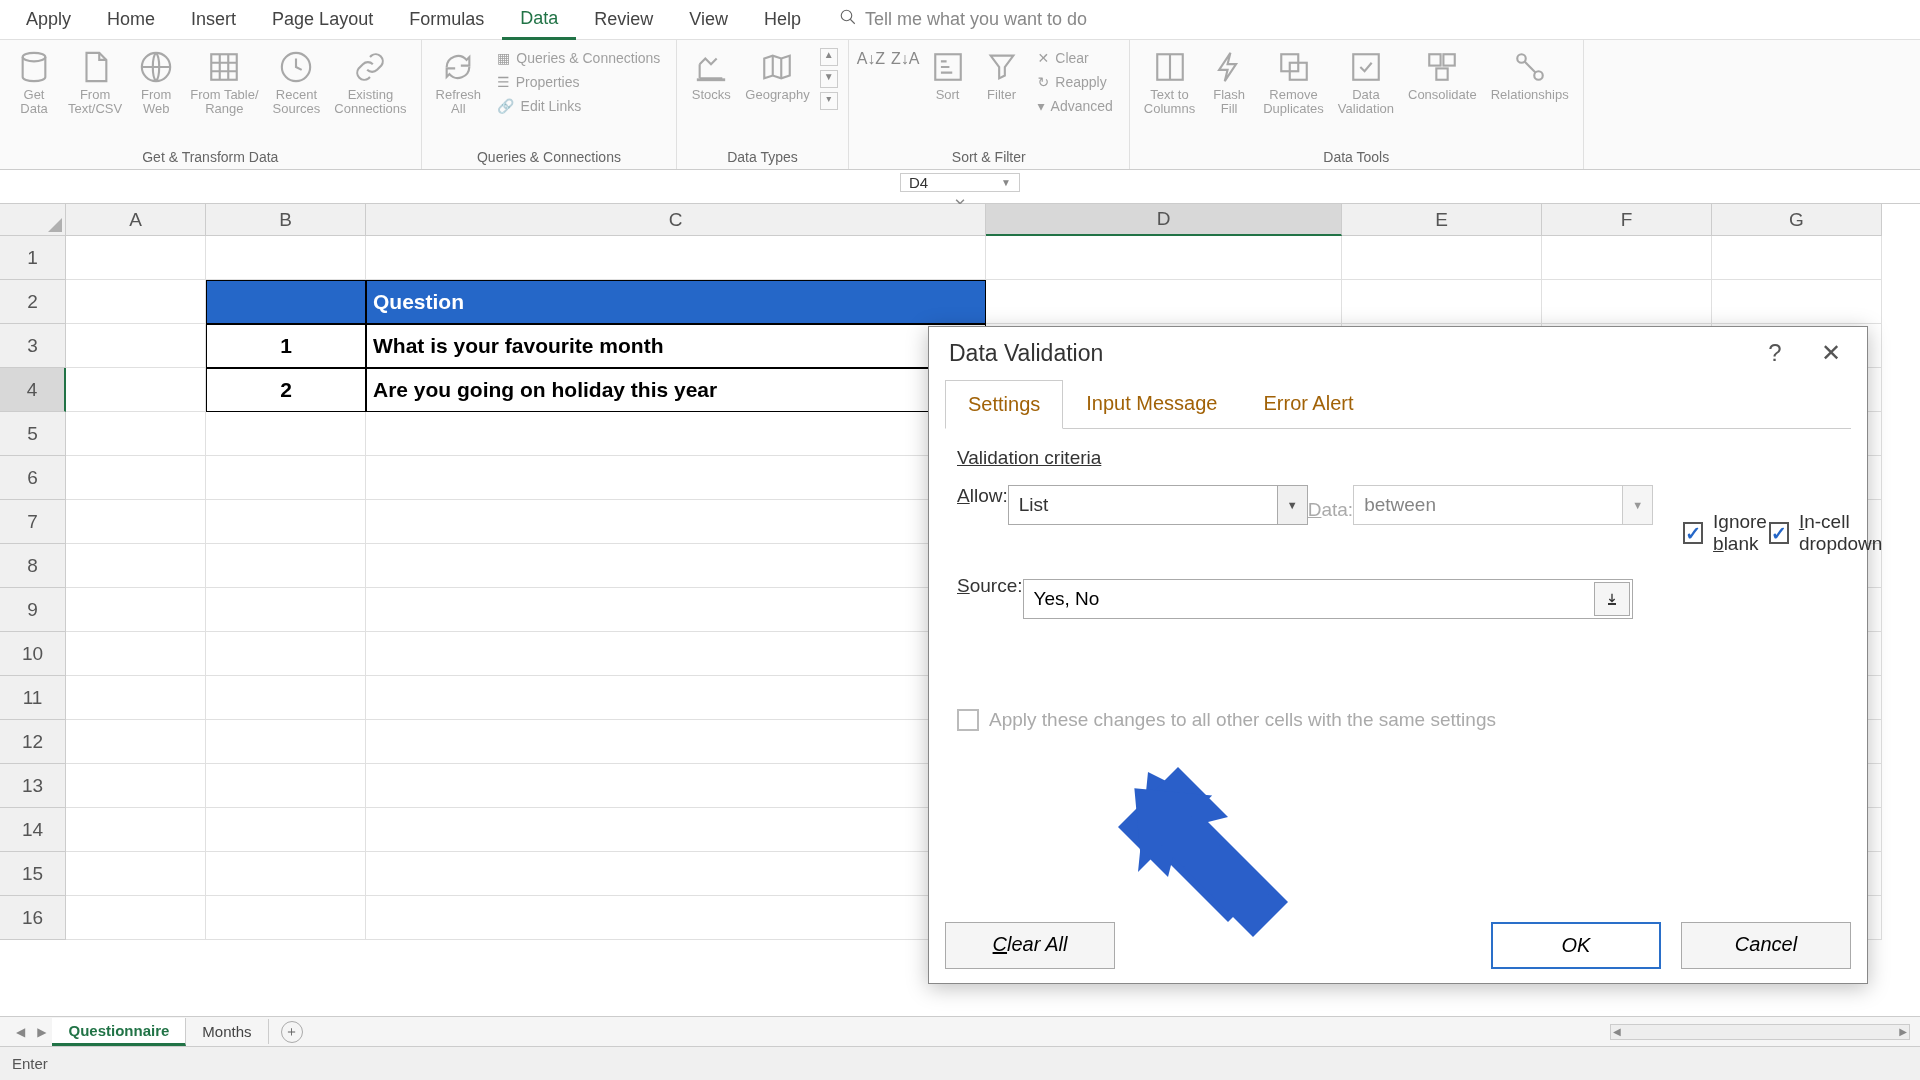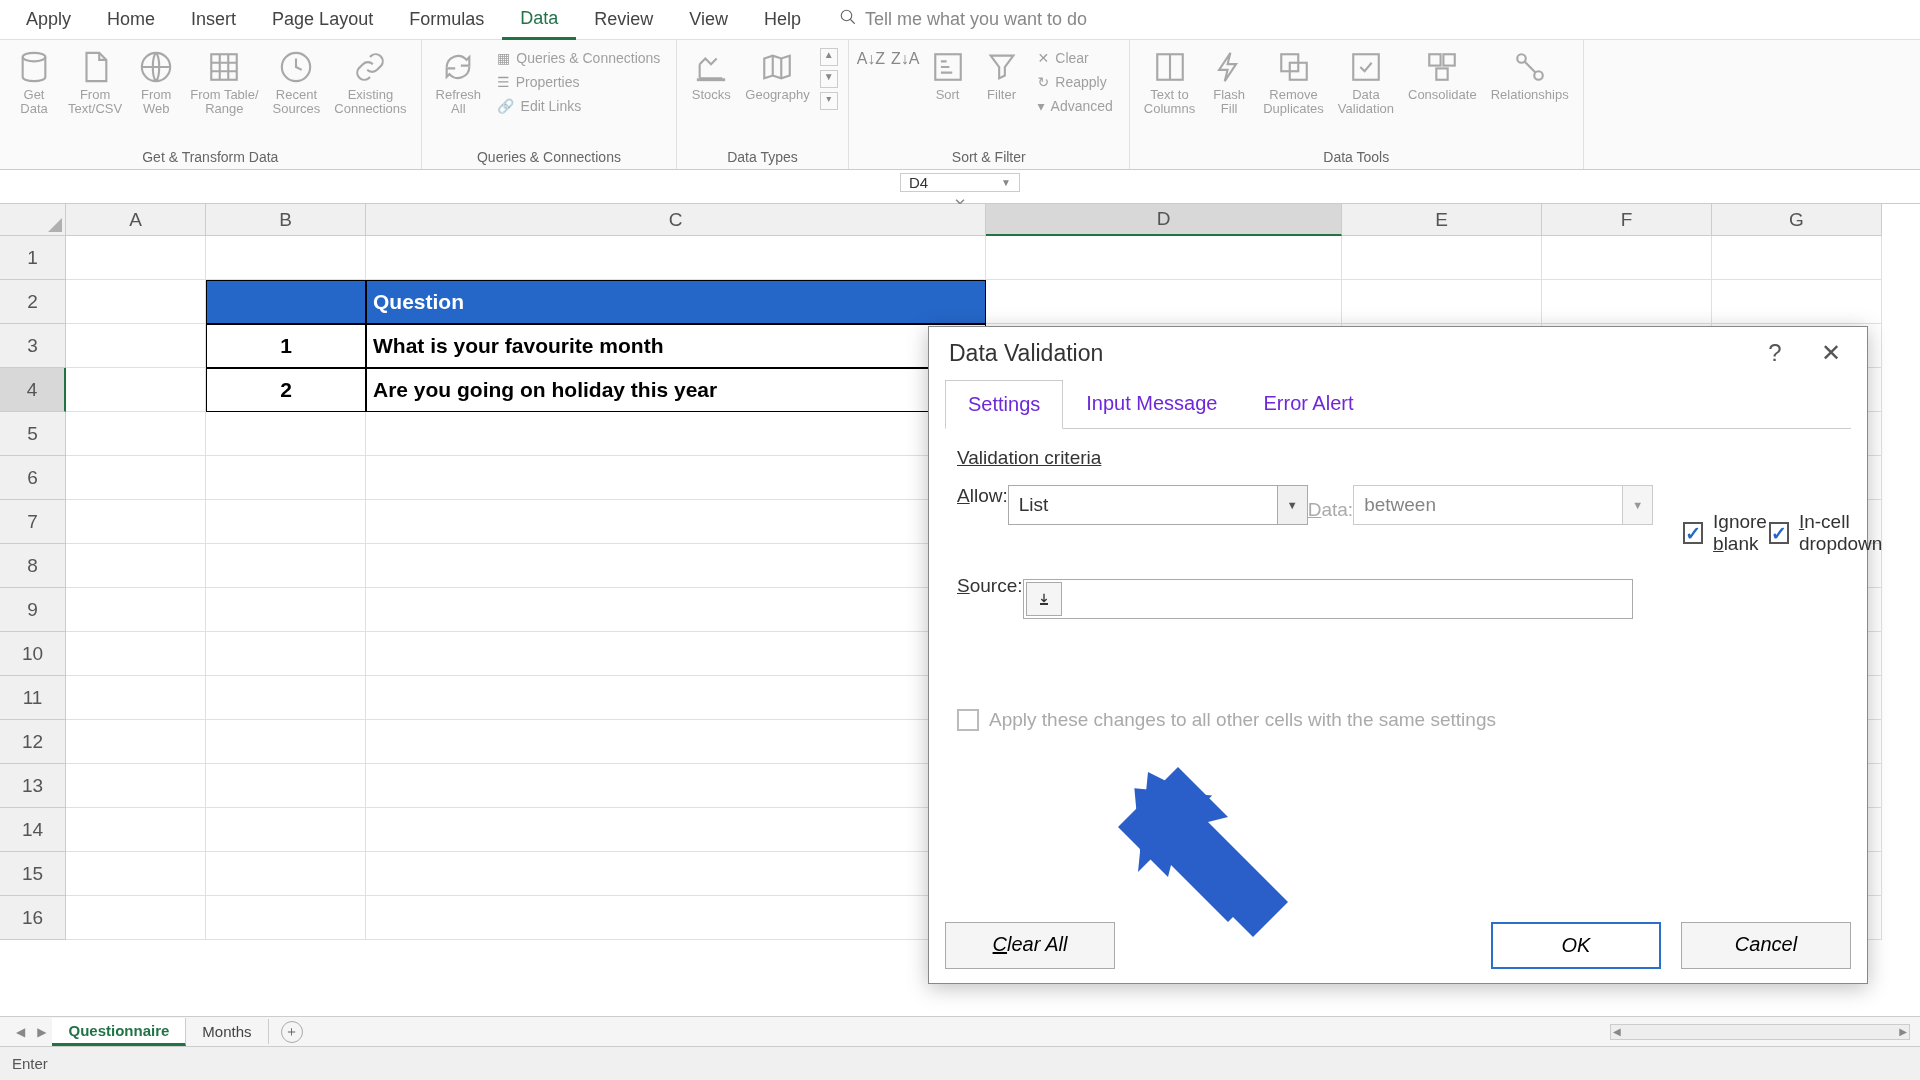--- a/index.html
+++ b/index.html
@@ -60,21 +60,21 @@
 
 
 .statusbar { position: absolute; bottom: 0; left: 0; right: 0; height: 34px; background: #f0f0f0; border-top: 1px solid #ccc; display: flex; align-items: center; padding: 0 12px; font-size: 15px; color: #555; }
 
 
 .dialog { position: absolute; left: 928px; top: 326px; width: 940px; height: 658px; background: #fff; border: 1px solid #888; box-shadow: 0 4px 20px rgba(0,0,0,0.25); }
 .dlg-title { display: flex; align-items: center; justify-content: space-between; padding: 12px 20px; font-size: 23px; color: #333; }
 .dlg-title .tbtns { display: flex; gap: 24px; align-items: center; }
 .dlg-title .tbtn { font-size: 24px; color: #555; cursor: pointer; width: 32px; text-align: center; }
 .dlg-tabs { display: flex; padding: 0 16px; }
-.dtab { padding: 12px 22px; font-size: 20px; color: #6d28d9; border: 1px solid transparent; cursor: pointer; }
+.dtab { padding: 12px 22px; font-size: 20px; color: #a16207; border: 1px solid transparent; cursor: pointer; }
 .dtab.active { background: #fff; border: 1px solid #ccc; border-bottom: 1px solid #fff; position: relative; top: 1px; }
 .dlg-body { border-top: 1px solid #ccc; margin: 0 16px; padding: 18px 12px; font-size: 19px; color: #333; }
 .dlg-body .sect-title { margin-bottom: 16px; text-decoration: underline; }
 .fld-row { display: flex; align-items: flex-start; gap: 30px; margin-bottom: 8px; }
 .fld-col { display: flex; flex-direction: row; }
 .fld-label { margin-bottom: 6px; }
 .fld-label.disabled { color: #aaa; }
 .combo { display: flex; border: 1px solid #aaa; height: 40px; width: 300px; align-items: center; }
 .combo.disabled { opacity: 0.6; }
 .combo .cval { flex: 1; padding: 0 10px; }
@@ -596,20 +596,21 @@
         </div>
         <div class="chk-row">
           <div class="chkbox">✓</div>
           <span><span style="text-decoration:underline">I</span>n-cell dropdown</span>
         </div>
       </div>
     </div>
     <div class="fld-col" style="margin-top:10px">
       <div class="fld-label"><span style="text-decoration:underline">S</span>ource:</div>
       <div class="src-wrap">
+        <input class="src-input" value="Yes, No" style="">
         <div class="src-btn">
           <svg width="16" height="16" viewBox="0 0 24 24">
               <path d="M12 4v12M8 12l4 4 4-4" stroke="#333" fill="none" stroke-width="2"></path>
               <rect x="6" y="18" width="12" height="3" fill="#333"></rect>
             </svg>
         </div>
       </div>
     </div>
     <div class="chk-row disabled" style="margin-top:90px">
       <div class="chkbox off">✓</div>

